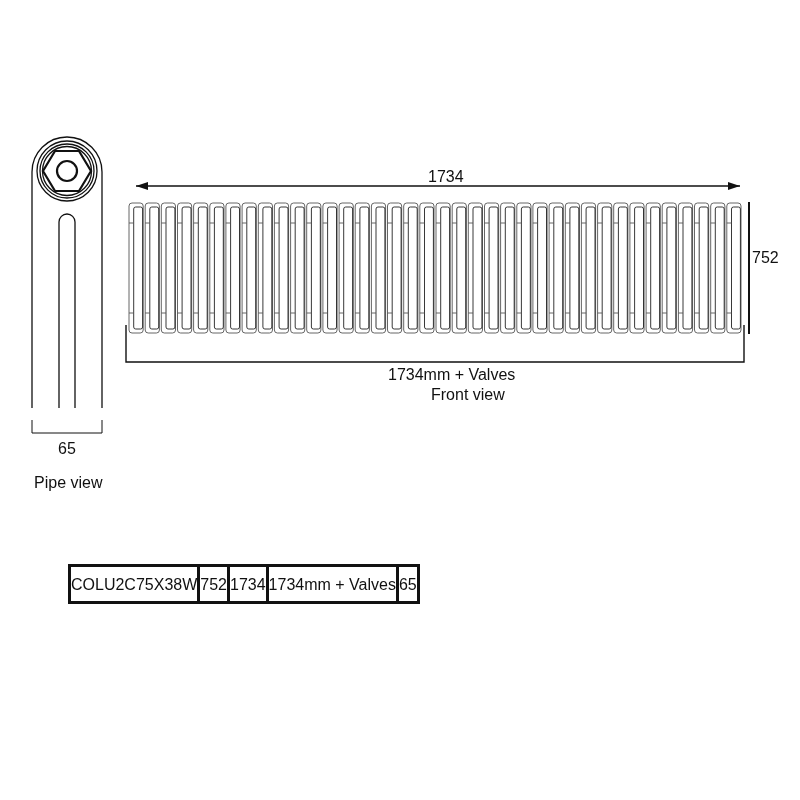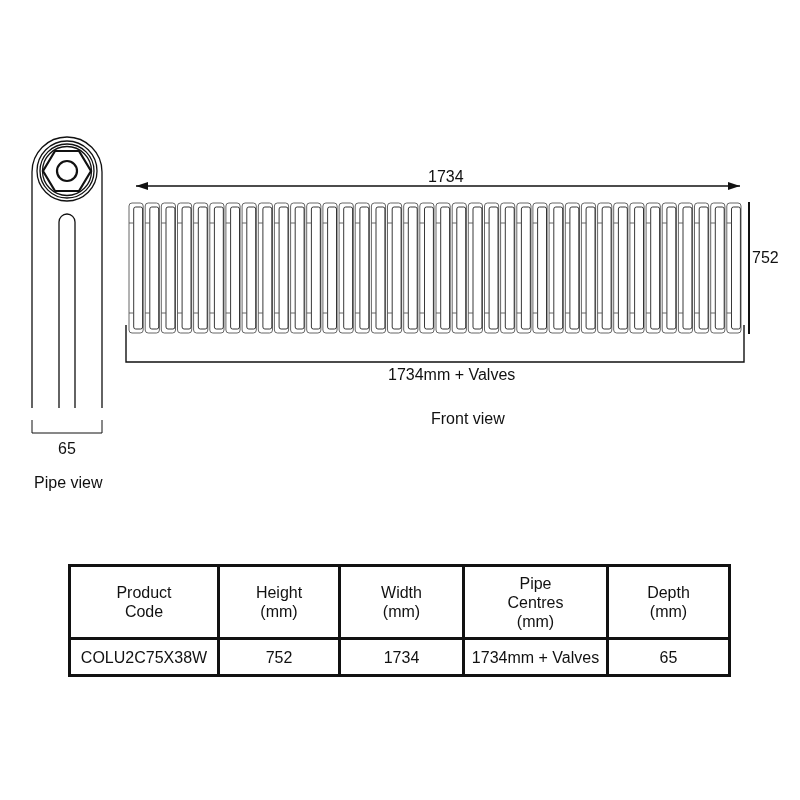--- a/index.html
+++ b/index.html
@@ -201,47 +201,24 @@
       </g>
   </g>
 </svg>
 
 <div class="abs lbl" style="left:58px; top:440px;">65</div>
 <div class="abs lbl" style="left:34px; top:474px;">Pipe view</div>
 
 <div class="abs lbl" style="left:428px; top:168px;">1734</div>
 <div class="abs lbl" style="left:752px; top:249px;">752</div>
 <div class="abs lbl" style="left:388px; top:366px;">1734mm + Valves</div>
-<div class="abs lbl" style="left:431px; top:410px;">Front view</div>
+<div class="abs lbl" style="left:431px; top:386px;">Front view</div>
 
 <table class="spec">
   <tbody>
-      <tr>
-    <th style="width:146px;">
-      <div>Product</div>
-      <div>Code</div>
-    </th>
-    <th style="width:118px;">
-      <div>Height</div>
-      <div>(mm)</div>
-    </th>
-    <th style="width:121px;">
-      <div>Width</div>
-      <div>(mm)</div>
-    </th>
-    <th style="width:141px;">
-      <div>Pipe</div>
-      <div>Centres</div>
-      <div>(mm)</div>
-    </th>
-    <th style="width:119px;">
-      <div>Depth</div>
-      <div>(mm)</div>
-    </th>
-  </tr>
   <tr>
     <td>COLU2C75X38W</td>
     <td>752</td>
     <td>1734</td>
     <td>1734mm + Valves</td>
     <td>65</td>
   </tr>
 </tbody>
   </table>
 

